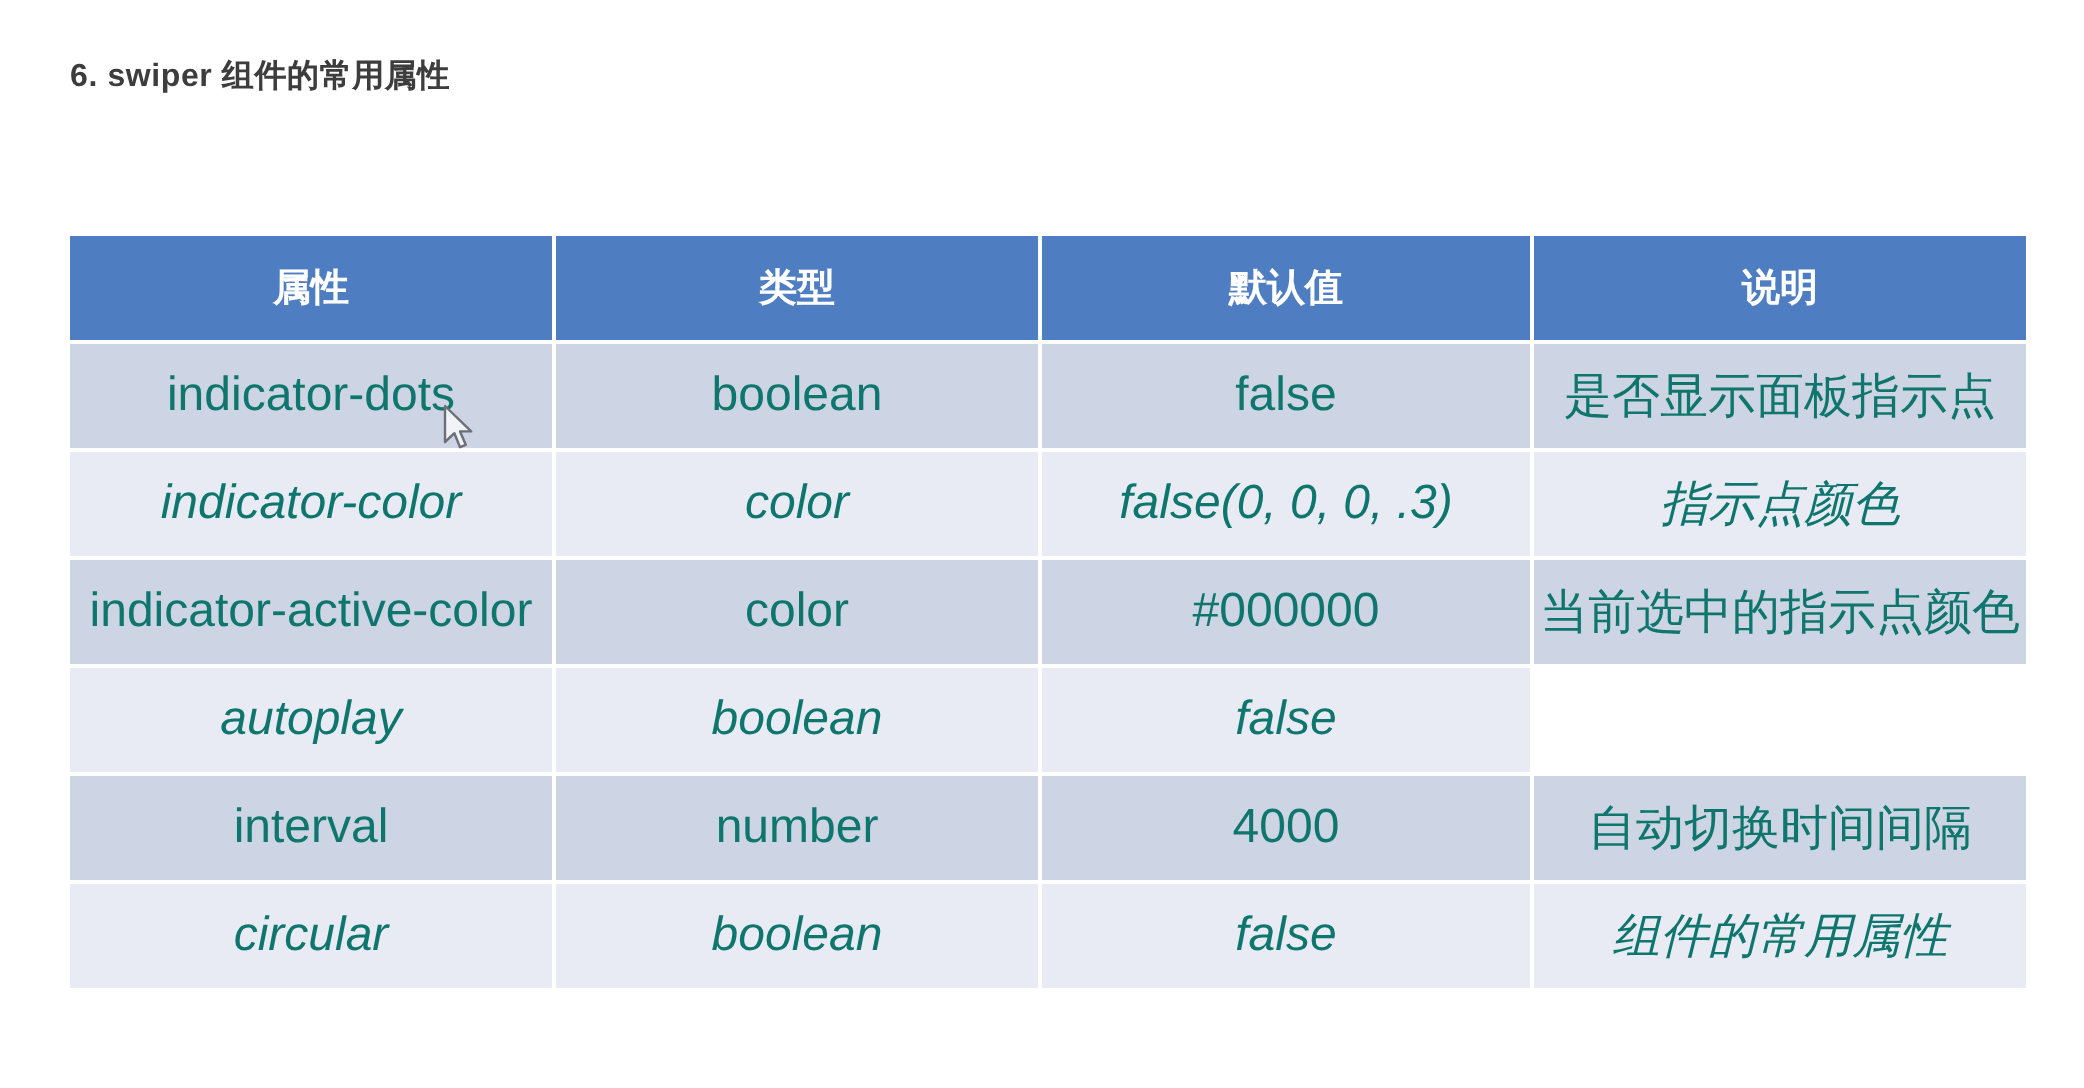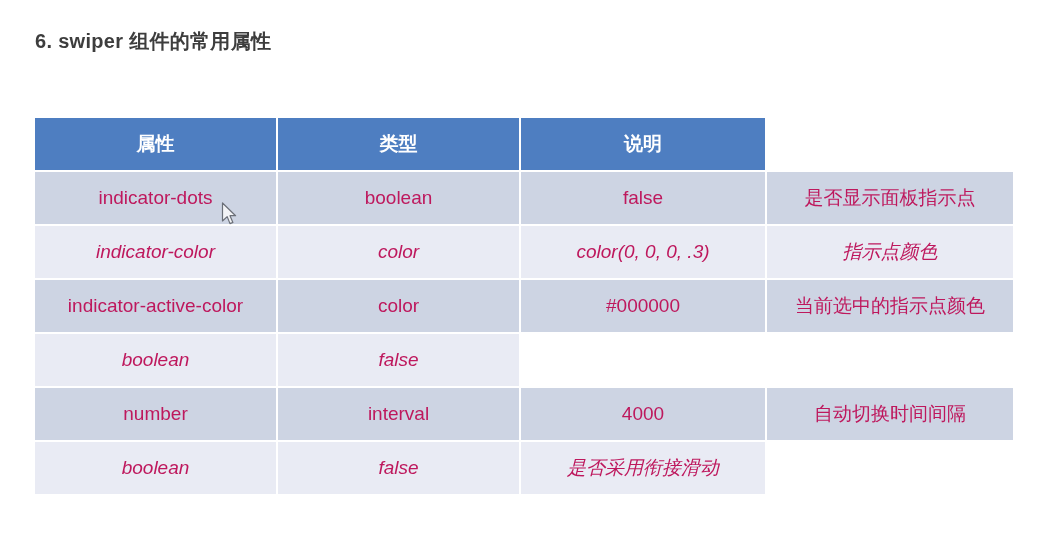--- a/index.html
+++ b/index.html
@@ -12,21 +12,21 @@
     width: 1042px;
     height: 544px;
     overflow: hidden;
     font-family: "Liberation Sans", "DejaVu Sans", sans-serif;
   }
   .page-title {
     position: absolute;
     left: 35px;
     top: 28px;
     margin: 0;
-    font-size: 20px;
+    font-size: 16px;
     font-weight: bold;
     color: #3d3d3d;
     letter-spacing: 0.3px;
   }
   .props-table {
     position: absolute;
     left: 35px;
     top: 118px;
     width: 978px;
     display: flex;
@@ -36,22 +36,22 @@
   .t-row {
     display: grid;
     grid-template-columns: 241px 241px 244px 246px;
     gap: 2px;
     height: 52px;
   }
   .cell {
     display: flex;
     align-items: center;
     justify-content: center;
-    font-size: 19px;
-    color: #be185d;
+    font-size: 24px;
+    color: #0f766e;
     white-space: nowrap;
     overflow: hidden;
   }
   .t-row.header .cell {
     background: var(--header-bg, #4e7ec1);
     color: var(--header-text, #ffffff);
     font-weight: bold;
     font-size: 19px;
   }
   .t-row.odd .cell  { background: var(--row-odd-bg, #cdd4e3); }
@@ -67,53 +67,56 @@
 </style>
 </head>
 <body>
 
 <h1 class="page-title">6. swiper 组件的常用属性</h1>
 
 <div class="props-table">
   <div class="t-row header">
       <div class="cell">属性</div>
       <div class="cell">类型</div>
+      <div class="cell">默认值</div>
       <div class="cell">说明</div>
     </div>
 
 <div class="t-row odd">
       <div class="cell">indicator-dots</div>
       <div class="cell">boolean</div>
       <div class="cell">false</div>
       <div class="cell">是否显示面板指示点</div>
     </div>
     <div class="t-row even">
       <div class="cell">indicator-color</div>
       <div class="cell">color</div>
-      <div class="cell">color(0, 0, 0, .3)</div>
+      <div class="cell">false(0, 0, 0, .3)</div>
       <div class="cell">指示点颜色</div>
     </div>
     <div class="t-row odd">
       <div class="cell">indicator-active-color</div>
       <div class="cell">color</div>
       <div class="cell">#000000</div>
       <div class="cell">当前选中的指示点颜色</div>
     </div>
     <div class="t-row even">
+      <div class="cell">autoplay</div>
       <div class="cell">boolean</div>
       <div class="cell">false</div>
     </div>
     <div class="t-row odd">
+      <div class="cell">interval</div>
       <div class="cell">number</div>
-      <div class="cell">interval</div>
       <div class="cell">4000</div>
       <div class="cell">自动切换时间间隔</div>
     </div>
     <div class="t-row even">
+      <div class="cell">circular</div>
       <div class="cell">boolean</div>
       <div class="cell">false</div>
-      <div class="cell">是否采用衔接滑动</div>
+      <div class="cell">组件的常用属性</div>
     </div>
   </div>
 
 <svg class="cursor" viewBox="0 0 18 26" xmlns="http://www.w3.org/2000/svg">
   <polygon points="1.5,1 1.5,19 6.2,14.6 9,21.6 11.9,20.4 9,13.7 14.6,13.7" fill="#f2f3f6" stroke="#6b6f78" stroke-width="1.2" stroke-linejoin="round"></polygon>
 </svg>
 
 </body></html>

